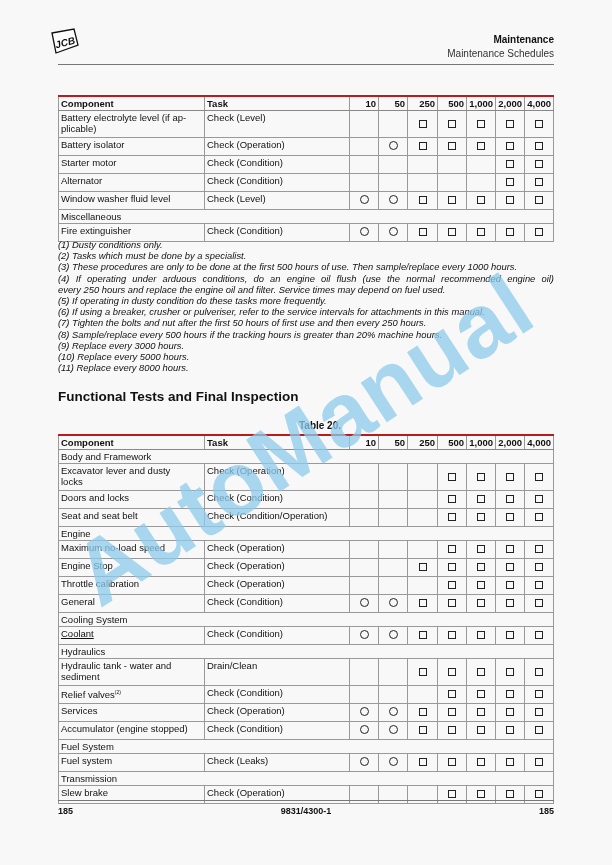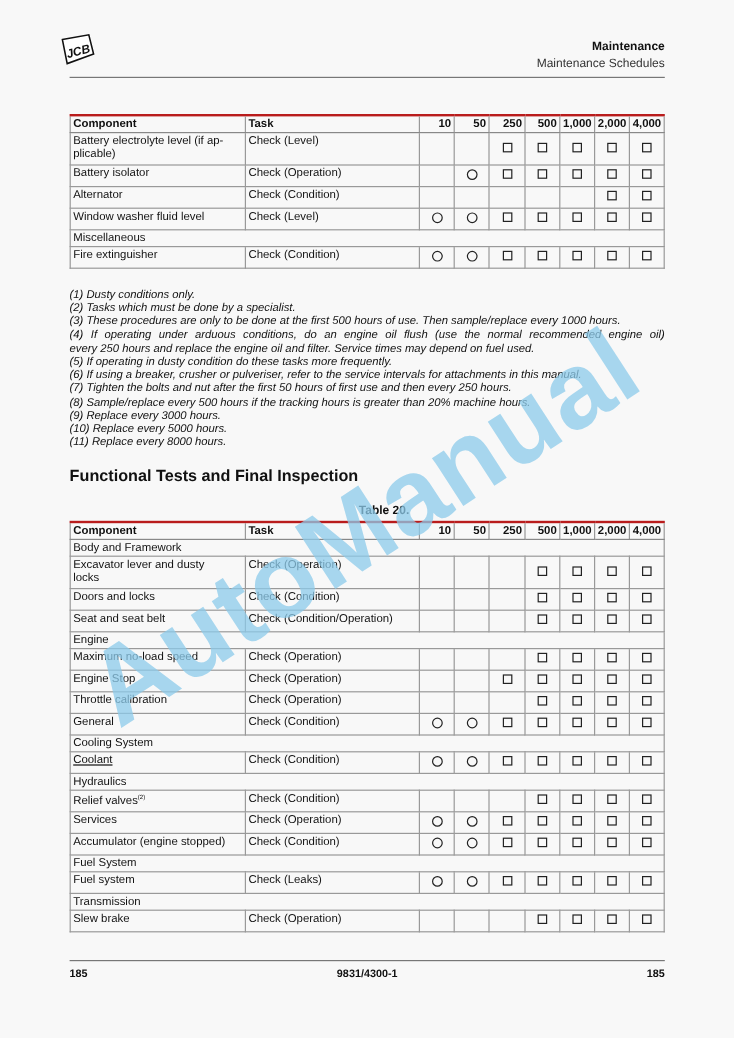--- a/index.html
+++ b/index.html
@@ -105,20 +105,31 @@
         <td>Check (Operation)</td>
         <td class="mk"></td>
         <td class="mk"><span class="ci"></span></td>
         <td class="mk"><span class="sq"></span></td>
         <td class="mk"><span class="sq"></span></td>
         <td class="mk"><span class="sq"></span></td>
         <td class="mk"><span class="sq"></span></td>
         <td class="mk"><span class="sq"></span></td>
       </tr>
       <tr>
+        <td style="height: 15px;"><span>Starter motor</span></td>
+        <td>Check (Condition)</td>
+        <td class="mk"></td>
+        <td class="mk"></td>
+        <td class="mk"></td>
+        <td class="mk"></td>
+        <td class="mk"></td>
+        <td class="mk"><span class="sq"></span></td>
+        <td class="mk"><span class="sq"></span></td>
+      </tr>
+      <tr>
         <td style="height: 15px;"><span>Alternator</span></td>
         <td>Check (Condition)</td>
         <td class="mk"></td>
         <td class="mk"></td>
         <td class="mk"></td>
         <td class="mk"></td>
         <td class="mk"></td>
         <td class="mk"><span class="sq"></span></td>
         <td class="mk"><span class="sq"></span></td>
       </tr>
@@ -291,20 +302,34 @@
         <td class="mk"><span class="sq"></span></td>
         <td class="mk"><span class="sq"></span></td>
         <td class="mk"><span class="sq"></span></td>
         <td class="mk"><span class="sq"></span></td>
         <td class="mk"><span class="sq"></span></td>
       </tr>
       <tr class="group">
         <td colspan="9">Hydraulics</td>
       </tr>
       <tr>
+        <td style="height: 24px;">
+          <div>Hydraulic tank - water and</div>
+          <div>sediment</div>
+        </td>
+        <td>Drain/Clean</td>
+        <td class="mk"></td>
+        <td class="mk"></td>
+        <td class="mk"><span class="sq"></span></td>
+        <td class="mk"><span class="sq"></span></td>
+        <td class="mk"><span class="sq"></span></td>
+        <td class="mk"><span class="sq"></span></td>
+        <td class="mk"><span class="sq"></span></td>
+      </tr>
+      <tr>
         <td style="height: 15px;"><span>Relief valves</span><sup>(2)</sup></td>
         <td>Check (Condition)</td>
         <td class="mk"></td>
         <td class="mk"></td>
         <td class="mk"></td>
         <td class="mk"><span class="sq"></span></td>
         <td class="mk"><span class="sq"></span></td>
         <td class="mk"><span class="sq"></span></td>
         <td class="mk"><span class="sq"></span></td>
       </tr>

